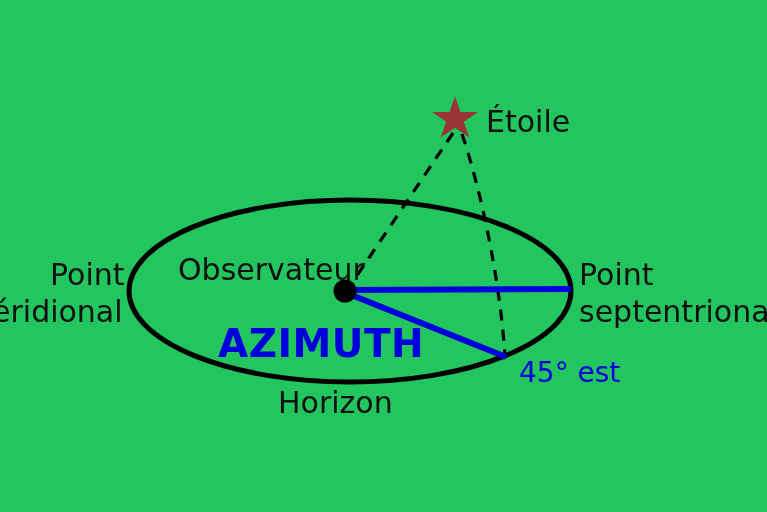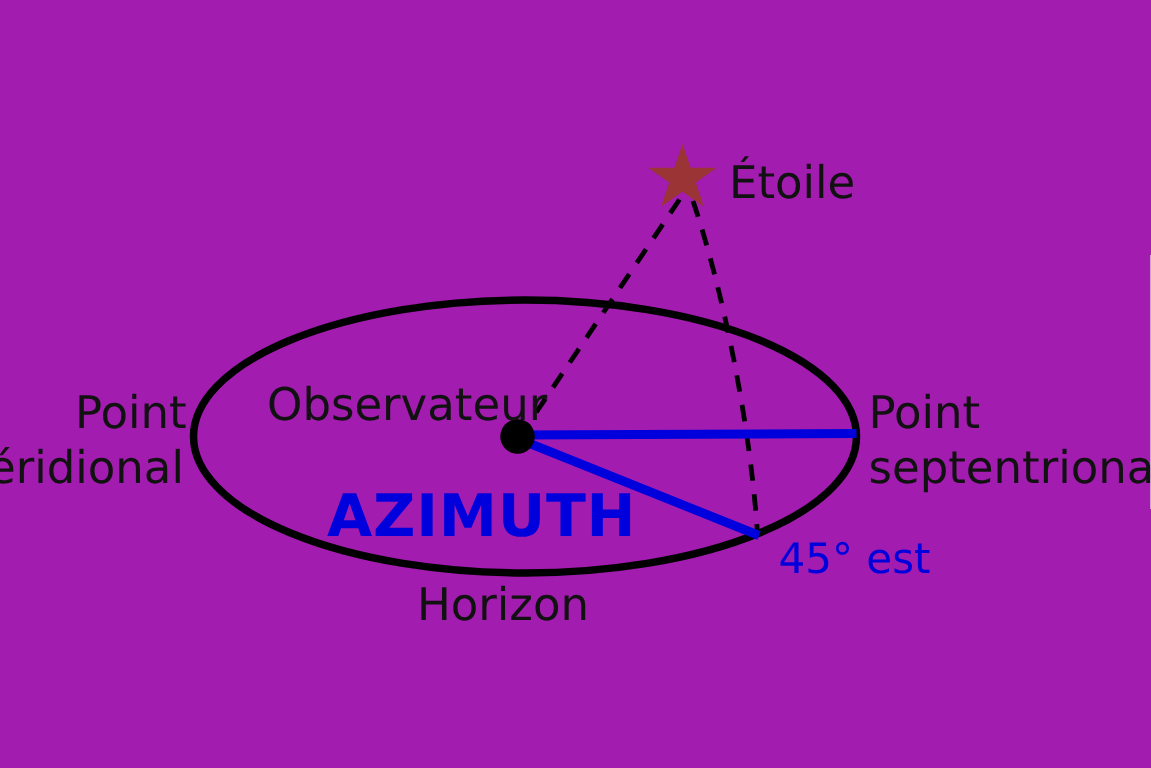--- a/index.html
+++ b/index.html
@@ -4,21 +4,21 @@
 <style>
   html, body {
     margin: 0;
     padding: 0;
     background: #ffffff;
   }
   #stage {
     position: relative;
     width: 767px;
     height: 512px;
-    background: #a21caf;
+    background: #22c55e;
     overflow: hidden;
     font-family: "DejaVu Sans", sans-serif;
   }
   svg.diagram {
     position: absolute;
     left: 0;
     top: 0;
     width: 767px;
     height: 512px;
     display: block;

